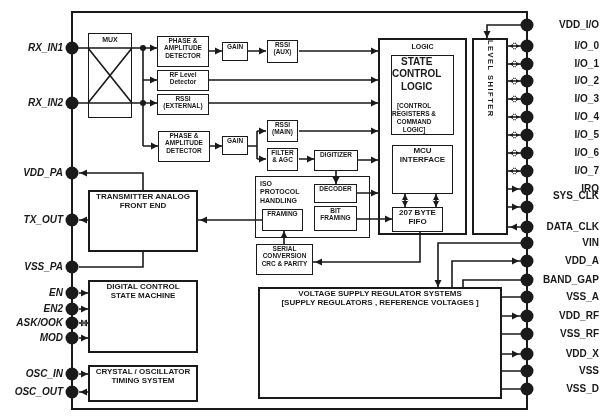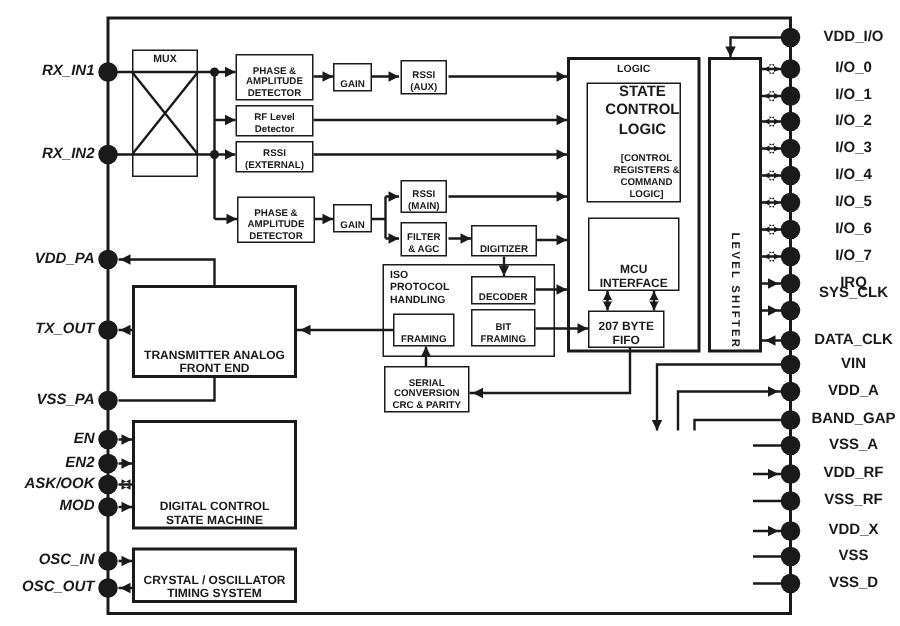--- a/index.html
+++ b/index.html
@@ -1,29 +1,29 @@
 <!DOCTYPE html>
 <html><head>
 <meta charset="utf-8">
 <style>
   html,body{margin:0;padding:0;background:#fff;}
   #stage{position:relative;width:600px;height:417px;background:#fff;
          font-family:"Liberation Sans",sans-serif;color:#1a1a1a;overflow:hidden;}
   svg{position:absolute;left:0;top:0;}
   .b{position:absolute;box-sizing:border-box;border:1.5px solid #1a1a1a;
-     display:flex;align-items:flex-end;justify-content:center;text-align:center;
+     display:flex;align-items:flex-start;justify-content:center;text-align:center;
      font-weight:bold;white-space:pre-line;line-height:1.15;background:transparent;}
   .thick{border-width:2px;}
   .s{font-size:6.5px;}
   .m{font-size:8px;}
   .top-align{align-items:flex-start;}
   .pin-label{position:absolute;height:12px;line-height:12px;font-size:10px;
              font-weight:bold;white-space:nowrap;}
   .pl{left:2px;width:61px;text-align:right;font-style:italic;}
-  .pr{left:539px;width:60px;text-align:center;}
+  .pr{left:539px;width:60px;text-align:right;}
   .logic-head{position:absolute;top:3px;left:0;width:100%;text-align:center;
               font-size:7px;font-weight:bold;}
   .iso-label{position:absolute;top:3px;left:4px;text-align:left;font-size:7px;
              font-weight:bold;white-space:pre-line;line-height:1.2;}
   .scl-wrap{flex-direction:column;}
   .scl-main{font-size:10px;line-height:1.25;white-space:pre-line;}
   .scl-sub{font-size:6.5px;margin-top:9px;white-space:pre-line;line-height:1.25;}
   .vert{writing-mode:vertical-rl;letter-spacing:1.5px;font-size:7.5px;}
 </style>
 </head>
@@ -190,20 +190,22 @@
   <div class="b s" style="left:256px;top:244px;width:57px;height:31px"><span>SERIAL
 CONVERSION
 CRC &amp; PARITY</span></div>
 
   <div class="b m thick" style="left:88px;top:190px;width:110px;height:62px"><span>TRANSMITTER ANALOG
 FRONT END</span></div>
   <div class="b m thick" style="left:88px;top:280px;width:110px;height:73px"><span>DIGITAL CONTROL
 STATE MACHINE</span></div>
   <div class="b m thick" style="left:88px;top:365px;width:110px;height:37px"><span>CRYSTAL / OSCILLATOR
 TIMING SYSTEM</span></div>
+  <div class="b m thick" style="left:258px;top:287px;width:244px;height:112px"><span>VOLTAGE SUPPLY REGULATOR SYSTEMS
+[SUPPLY REGULATORS , REFERENCE VOLTAGES ]</span></div>
 
   <div class="b thick" style="left:378px;top:38px;width:89px;height:197px">
     <span class="logic-head">LOGIC</span>
   </div>
   <div class="b scl-wrap" style="left:391px;top:55px;width:63px;height:80px">
     <span class="scl-main">STATE
 CONTROL
 LOGIC</span>
     <span class="scl-sub">[CONTROL
 REGISTERS &amp;

